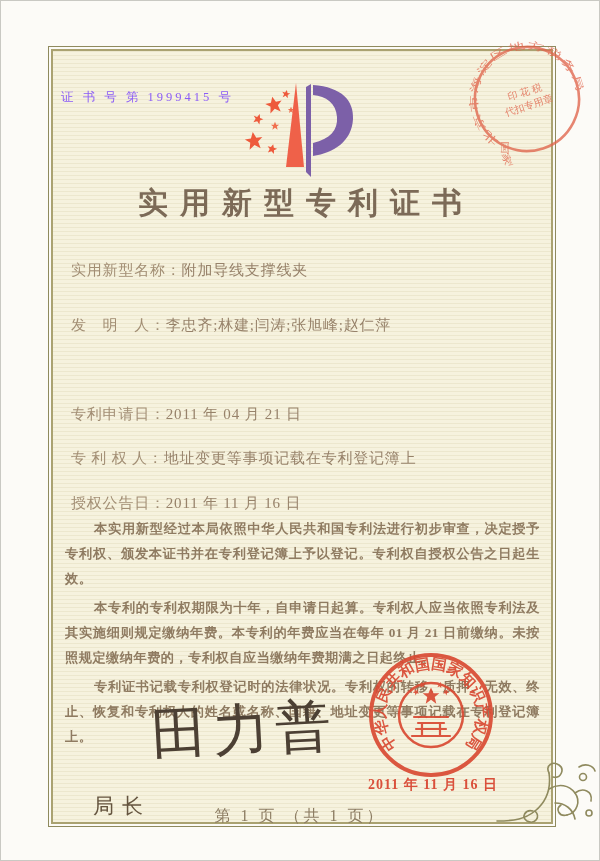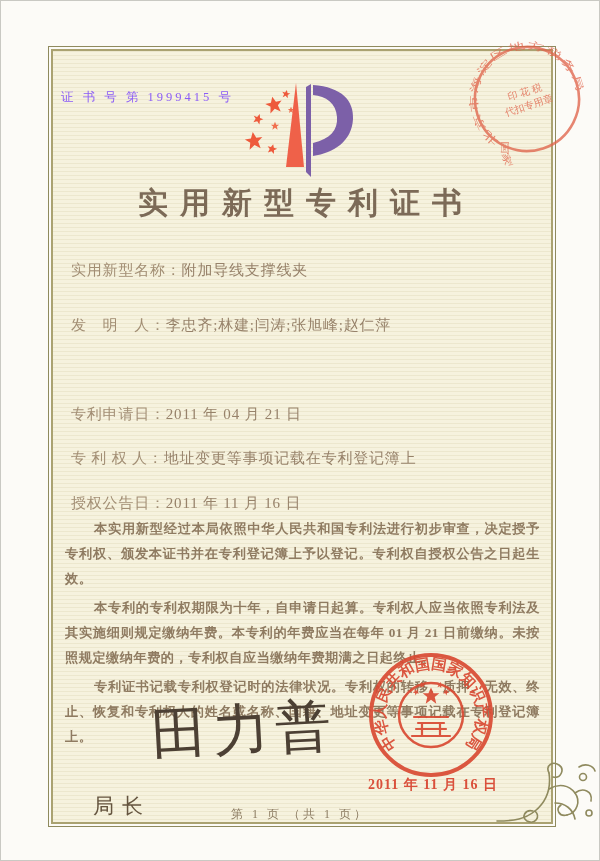--- a/index.html
+++ b/index.html
@@ -56,21 +56,21 @@
   }
   .sig-name{
     position:absolute;left:150px;top:692px;
     font-size:56px;font-weight:500;color:#4c4034;
     transform:rotate(-3deg);letter-spacing:6px;
   }
   .office-seal{position:absolute;left:358px;top:648px;width:190px;height:160px;opacity:0.92;}
   .corner-ornament{position:absolute;left:494px;top:758px;width:102px;height:72px;}
   .footer{
     position:absolute;left:0;right:0;top:805px;text-align:center;
-    font-size:12px;letter-spacing:3px;color:#8c7c62;
+    font-size:16px;letter-spacing:3px;color:#8c7c62;
   }
 </style>
 </head>
 <body>
 
 <div id="stage">
 
   <div class="paper">
     <div class="paper-inner"></div>
   </div>

